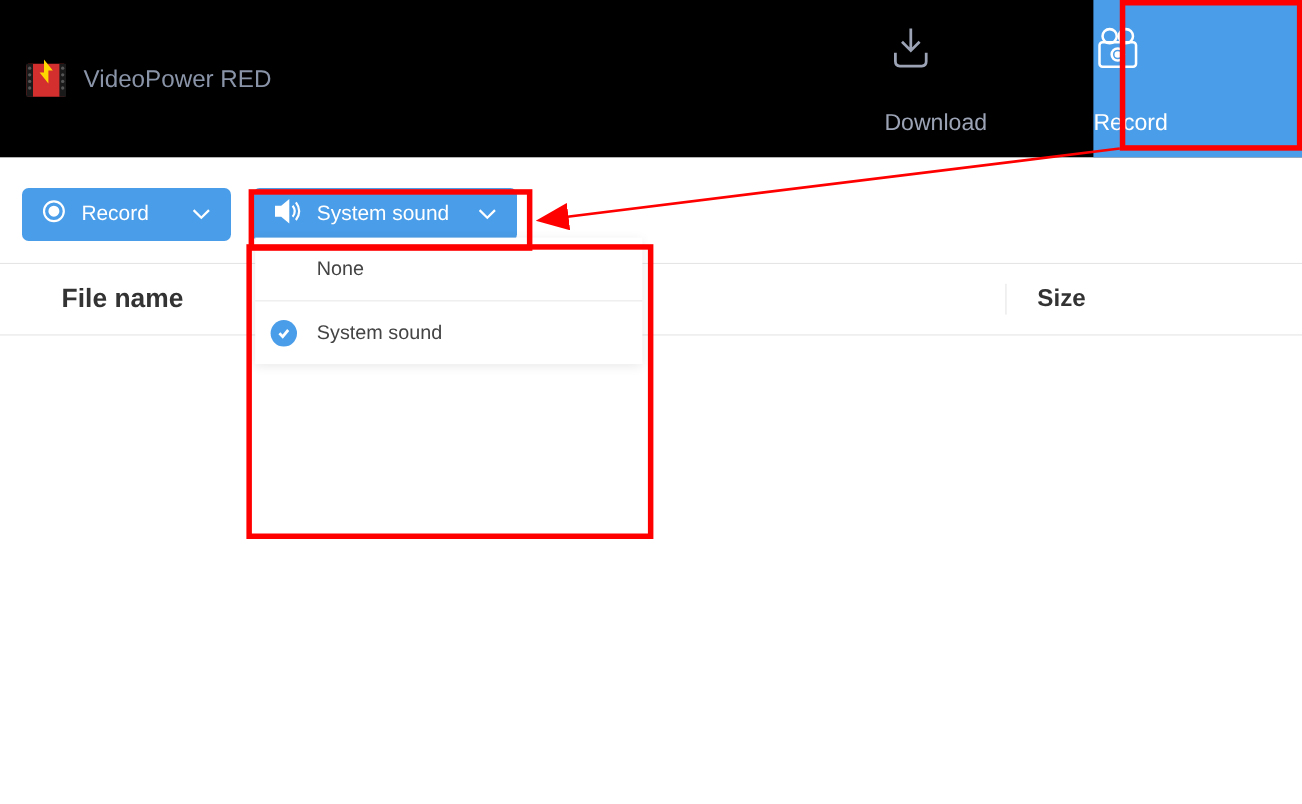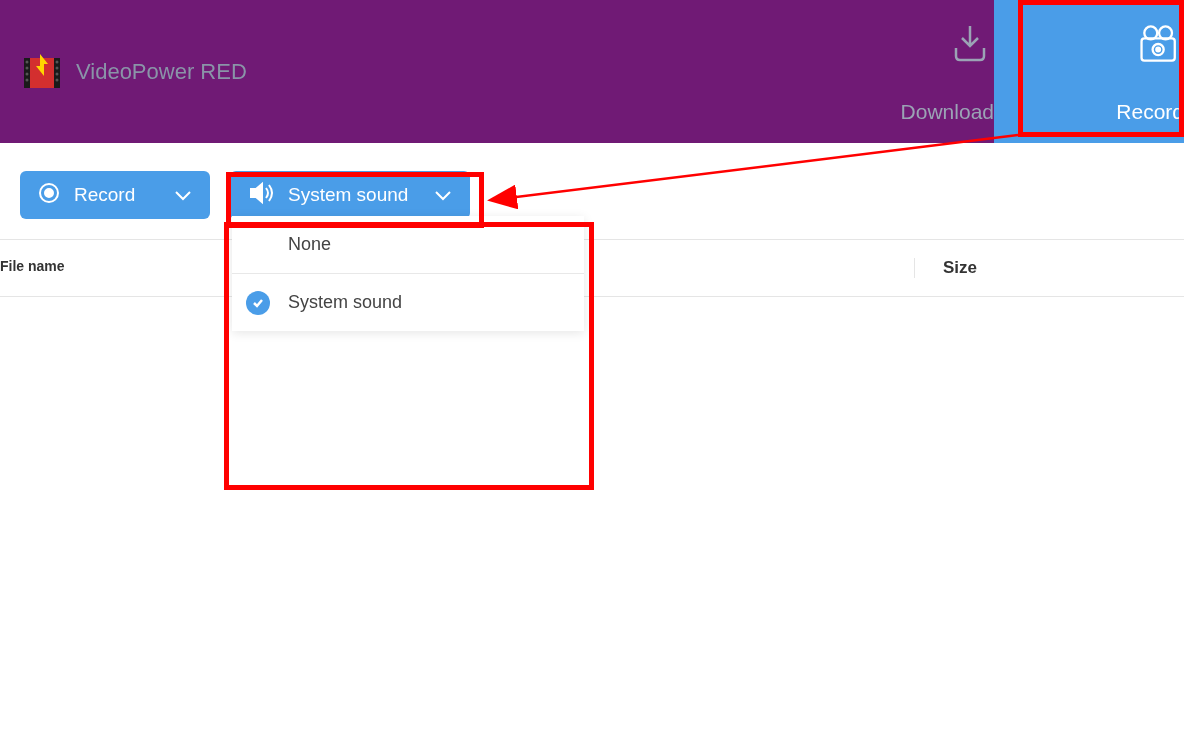--- a/index.html
+++ b/index.html
@@ -1,19 +1,19 @@
 <!DOCTYPE html>
 <html><head>
   <meta charset="utf-8">
   <style>
     * { margin: 0; padding: 0; box-sizing: border-box; }
     body { font-family: -apple-system, BlinkMacSystemFont, "Segoe UI", Arial, sans-serif; background: #fff; width: 1184px; height: 731px; overflow: hidden; position: relative; }
     
     .header {
-      background: #701a75;
+      background: #000000;
       height: 143px;
       display: flex;
       align-items: center;
       padding: 0;
       position: relative;
     }
     
     .logo-section {
       display: flex;
       align-items: center;
@@ -36,21 +36,21 @@
     .nav-tabs {
       display: flex;
       margin-left: auto;
       height: 100%;
     }
     
     .nav-tab {
       width: 190px;
       display: flex;
       flex-direction: column;
-      align-items: flex-end;
+      align-items: flex-start;
       justify-content: center;
       gap: 32px;
       cursor: pointer;
       color: #9ba3b5;
     }
     
     .nav-tab.active {
       background: #4a9de8;
       color: #fff;
     }
@@ -106,28 +106,29 @@
     .table-header {
       display: flex;
       border-top: 1px solid #e5e5e5;
       border-bottom: 1px solid #e5e5e5;
       padding: 18px 0;
       background: #fff;
     }
     
     .col-filename {
       flex: 1;
-      font-size: 14px;
+      padding-left: 56px;
+      font-size: 24px;
       color: #333;
       font-weight: 600;
     }
     
     .col-size {
       width: 270px;
-      font-size: 17px;
+      font-size: 22px;
       color: #333;
       font-weight: 600;
       border-left: 1px solid #e5e5e5;
       padding-left: 28px;
     }
     
     .dropdown-menu {
       position: absolute;
       left: 232px;
       top: 216px;

